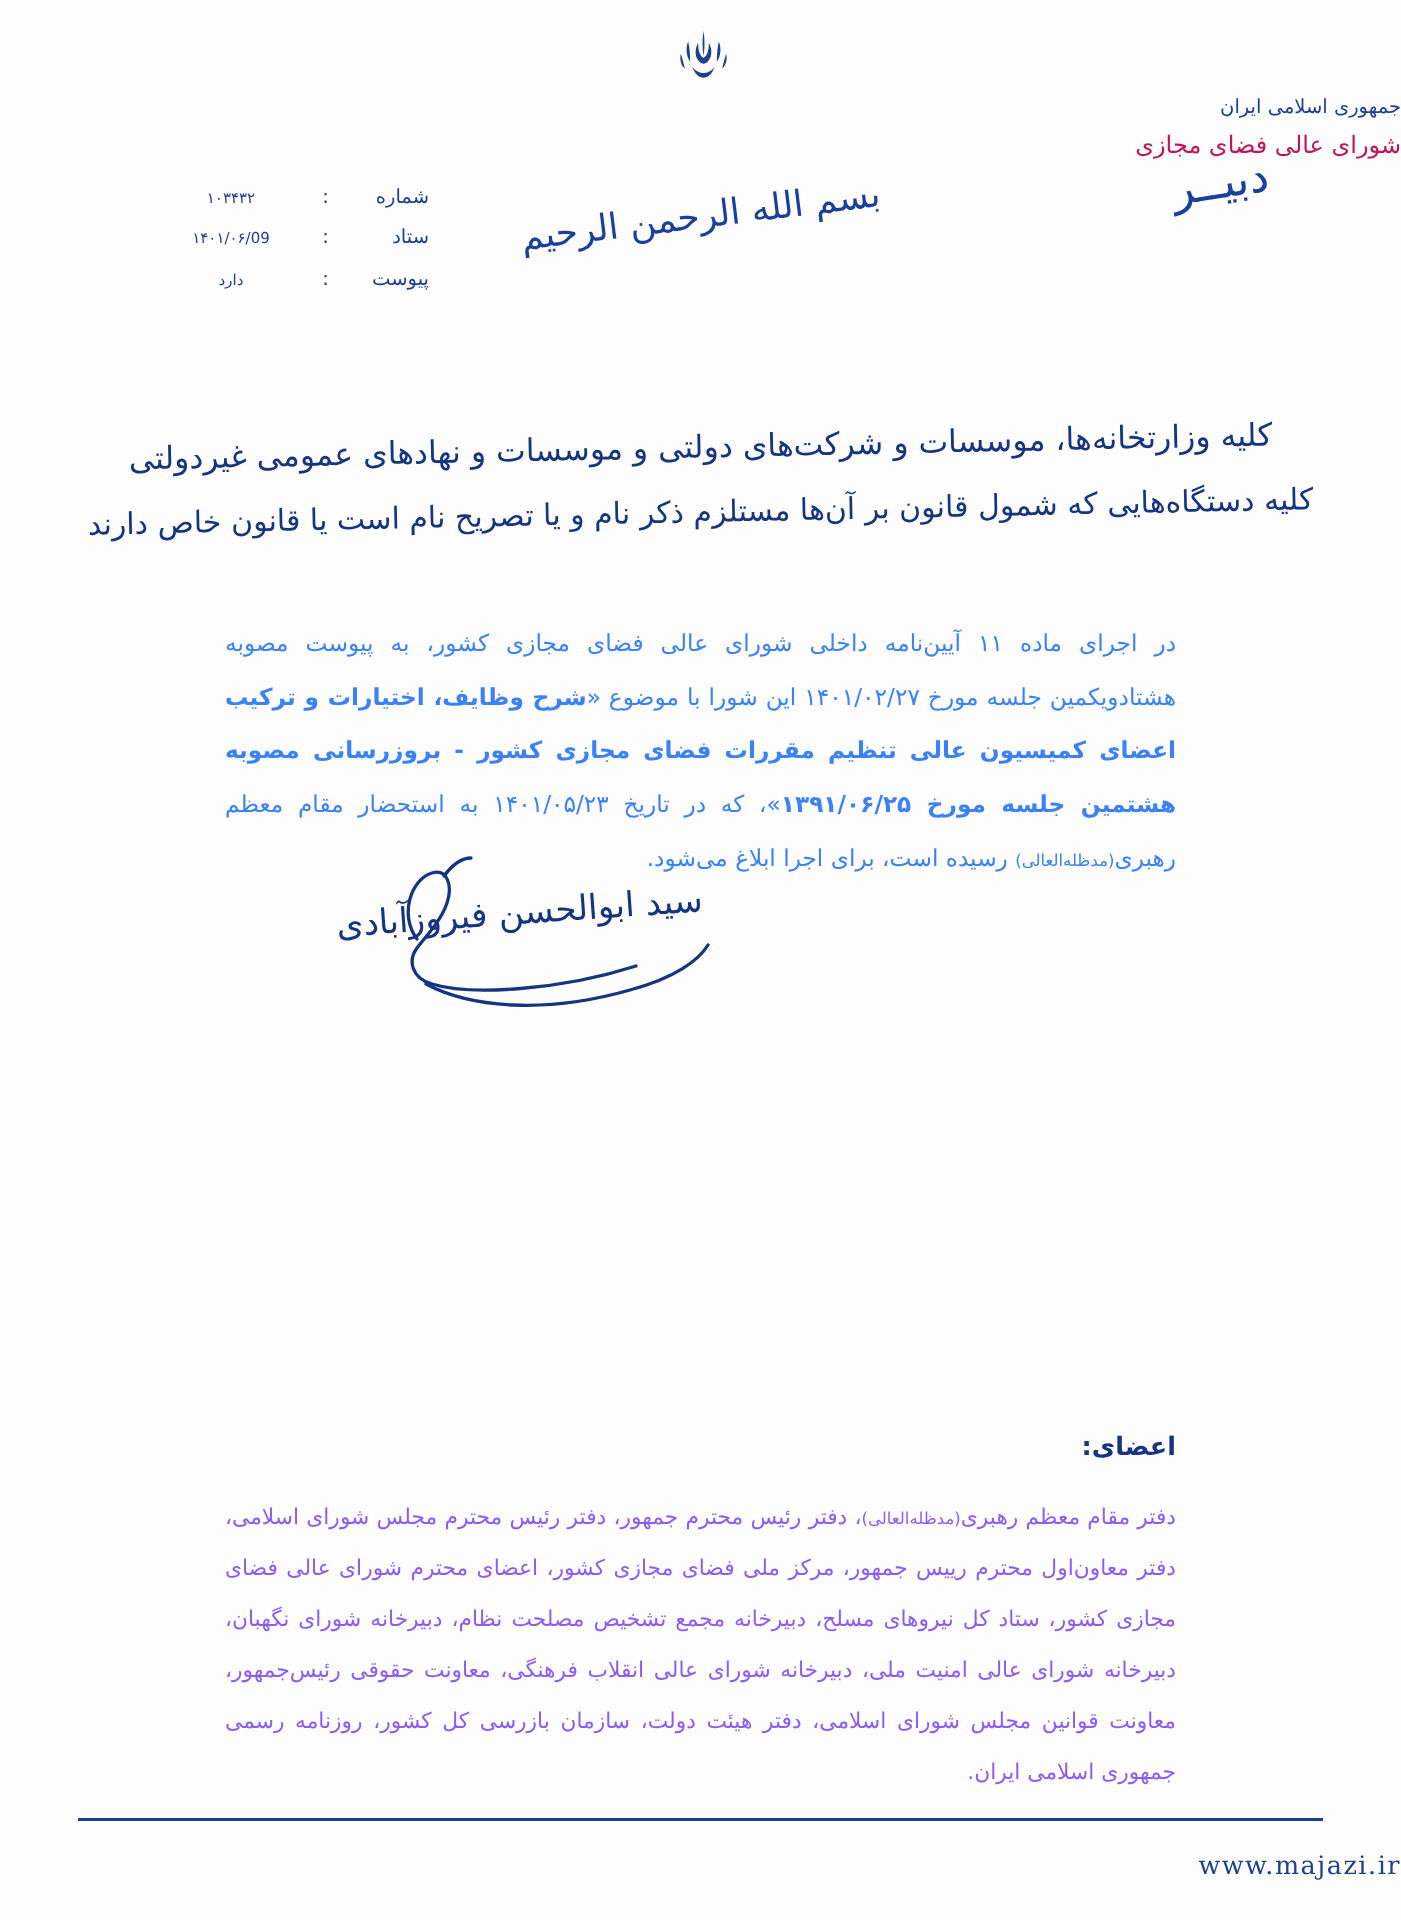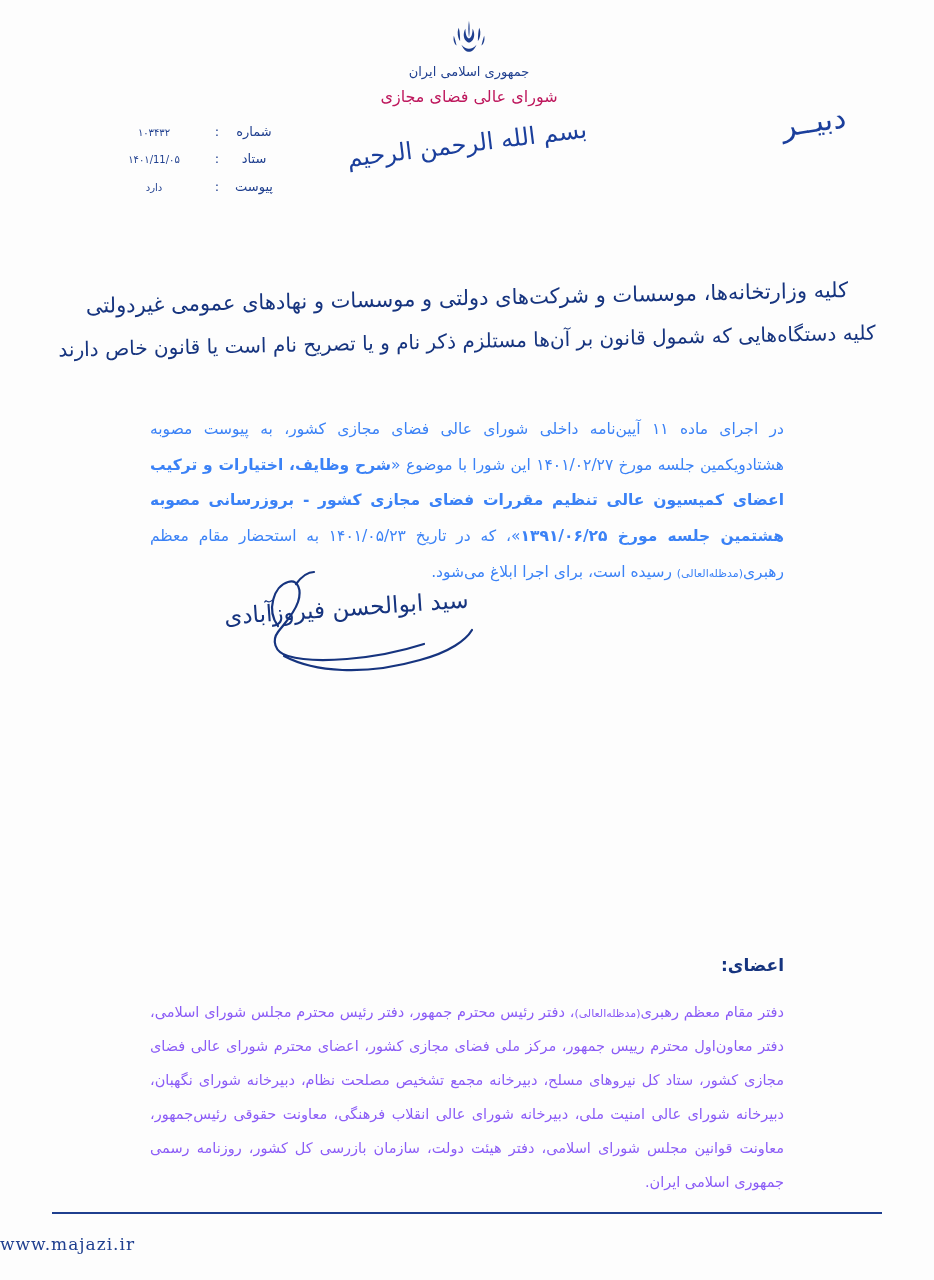--- a/index.html
+++ b/index.html
@@ -21,21 +21,20 @@
     inset: 0;
     background: #fdfdfd;
   }
 
   
   .letterhead {
     position: absolute;
     top: 18px;
     left: 4px;
     right: 0;
-    text-align: center;
   }
   .emblem {
     width: 46px;
     height: 40px;
     margin: 0 auto 4px;
     display: block;
   }
   .lh-line1 {
     font-size: 13px;
     color: #1f3f8f;
@@ -85,21 +84,21 @@
     line-height: 2.1;
   }
   .meta-row {
     display: flex;
     justify-content: flex-start;
     align-items: baseline;
     direction: rtl;
   }
   .meta-label {
     width: 64px;
-    text-align: center;
+    text-align: right;
     font-size: 13px;
     white-space: nowrap;
   }
   .meta-colon {
     width: 10px;
     text-align: center;
   }
   .meta-value {
     flex: 1;
     text-align: center;
@@ -195,21 +194,21 @@
     left: 52px;
     right: 52px;
     height: 2px;
     background: #1f3f8f;
   }
   .footer-url {
     position: absolute;
     bottom: 26px;
     left: 0;
     right: 0;
-    text-align: left;
+    text-align: right;
     font-size: 17px;
     color: #1f3f8f;
     font-family: "DejaVu Serif", serif;
     letter-spacing: 1px;
   }
 </style>
 </head>
 <body>
 
 <div class="page">
@@ -236,21 +235,21 @@
 
   <div class="meta">
     <div class="meta-row">
       <span class="meta-label">شماره</span>
       <span class="meta-colon">:</span>
       <span class="meta-value">۱۰۳۴۳۲</span>
     </div>
     <div class="meta-row">
       <span class="meta-label">ستاد</span>
       <span class="meta-colon">:</span>
-      <span class="meta-value">۱۴۰۱/11/۰۵</span>
+      <span class="meta-value">۱۴۰۱/۰۶/09</span>
     </div>
     <div class="meta-row">
       <span class="meta-label">پیوست</span>
       <span class="meta-colon">:</span>
       <span class="meta-value">دارد</span>
     </div>
   </div>
 
   <div class="addressee">
     <div>کلیه وزارتخانه‌ها، موسسات و شرکت‌های دولتی و موسسات و نهادهای عمومی غیردولتی</div>

